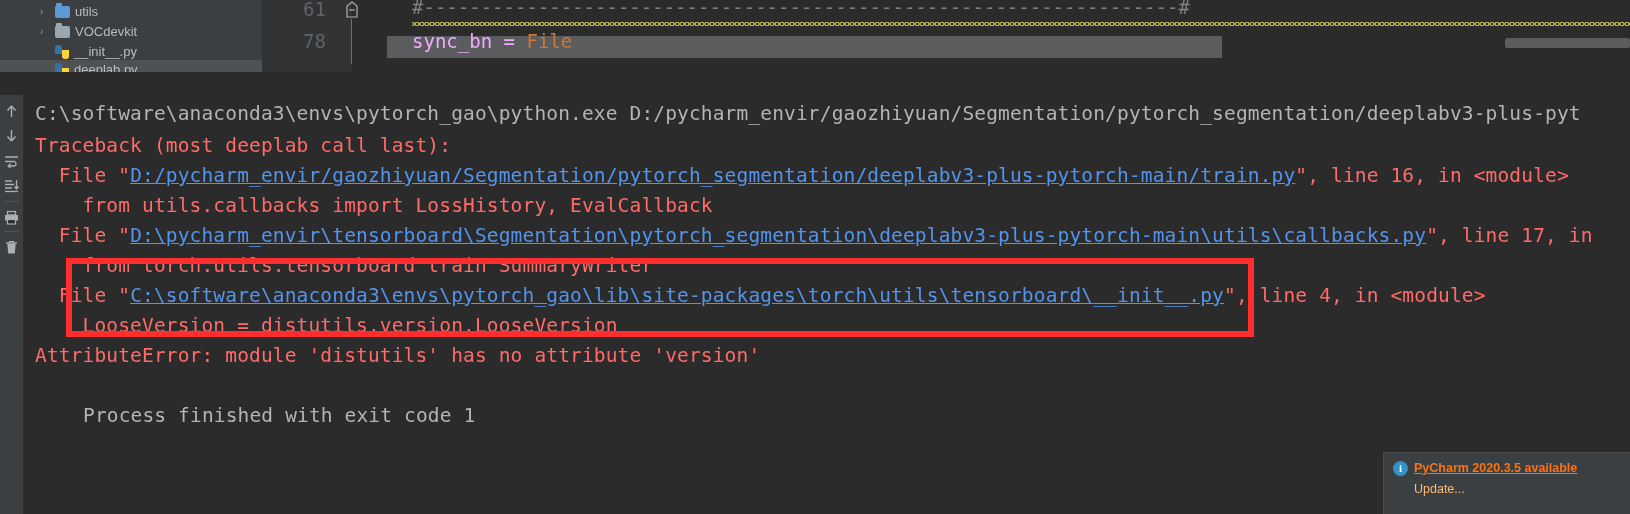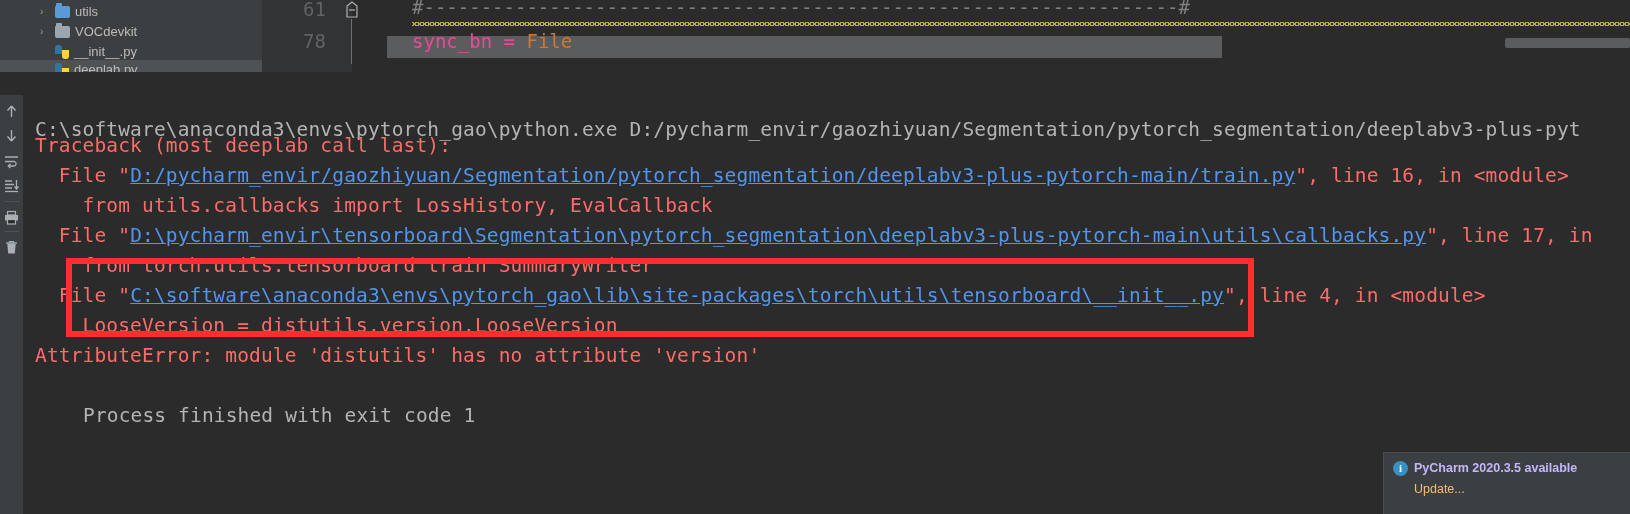--- a/index.html
+++ b/index.html
@@ -151,21 +151,21 @@
     background: #5a5c5e;
   }
   .code-line-2 {
     position: absolute;
     left: 150px; top: 30px;
     font-size: 19px;
     white-space: nowrap;
     color: #a9b7c6;
   }
   .code-line-2 .kwv { color: #cc7832; }
-  .code-line-2 .op { color: #ec4899; }
+  .code-line-2 .op { color: #f0abfc; }
   .scroll-nub {
     position: absolute;
     right: 0; top: 38px;
     width: 125px; height: 10px;
     background: #5a5c5e;
     border-radius: 2px;
   }
 
   
   .tabbar {
@@ -260,22 +260,23 @@
     border: 1px solid #4a4d4f;
     border-bottom: none;
     border-right: none;
     font-family: "Liberation Sans", sans-serif;
   }
   .balloon-title {
     position: absolute;
     left: 30px; top: 8px;
     font-size: 12.5px;
     font-weight: bold;
-    color: #c4b5fd;
+    color: #f97316;
     white-space: nowrap;
+    text-decoration: underline;
   }
   .info-icon {
     position: absolute;
     left: 9px; top: 8px;
     width: 15px; height: 15px;
     border-radius: 50%;
     background: #3592c4;
     color: #ffffff;
     font-size: 11px;
     font-weight: bold;
@@ -387,21 +388,21 @@
     <svg width="17" height="17" viewBox="0 0 17 17">
       <path d="M3 4 H14" stroke="#a9b0b5" stroke-width="1.3"></path>
       <path d="M6.5 4 V2.5 H10.5 V4" fill="none" stroke="#a9b0b5" stroke-width="1.2"></path>
       <path d="M4.3 4.5 L5.2 14.5 H11.8 L12.7 4.5 Z" fill="#a9b0b5"></path>
     </svg>
   </div>
 </div>
 
 <div class="console">
 
-<div class="cline" style="top: 20px;"><span class="c-white">C:\software\anaconda3\envs\pytorch_gao\python.exe D:/pycharm_envir/gaozhiyuan/Segmentation/pytorch_segmentation/deeplabv3-plus-pyt</span></div>
+<div class="cline" style="top: 4px;"><span class="c-white">C:\software\anaconda3\envs\pytorch_gao\python.exe D:/pycharm_envir/gaozhiyuan/Segmentation/pytorch_segmentation/deeplabv3-plus-pyt</span></div>
     <div class="cline" style="top: 36px;"><span class="c-red">Traceback (most deeplab call last):</span></div>
     <div class="cline" style="top: 66px;"><span class="c-red">  File "</span><span class="c-link">D:/pycharm_envir/gaozhiyuan/Segmentation/pytorch_segmentation/deeplabv3-plus-pytorch-main/train.py</span><span class="c-red">", line 16, in &lt;module&gt;</span></div>
     <div class="cline" style="top: 96px;"><span class="c-red">    from utils.callbacks import LossHistory, EvalCallback</span></div>
     <div class="cline" style="top: 126px;"><span class="c-red">  File "</span><span class="c-link">D:\pycharm_envir\tensorboard\Segmentation\pytorch_segmentation\deeplabv3-plus-pytorch-main\utils\callbacks.py</span><span class="c-red">", line 17, in</span></div>
     <div class="cline" style="top: 156px;"><span class="c-red">    from torch.utils.tensorboard train SummaryWriter</span></div>
     <div class="cline" style="top: 186px;"><span class="c-red">  File "</span><span class="c-link">C:\software\anaconda3\envs\pytorch_gao\lib\site-packages\torch\utils\tensorboard\__init__.py</span><span class="c-red">", line 4, in &lt;module&gt;</span></div>
     <div class="cline" style="top: 246px;"><span class="c-red">AttributeError: module 'distutils' has no attribute 'version'</span></div>
     <div class="cline" style="top: 216px;"><span class="c-red">    LooseVersion = distutils.version.LooseVersion</span></div>
     <div class="cline" style="top: 306px; margin-left: 48px;"><span class="c-white">Process finished with exit code 1</span></div>
   </div>

